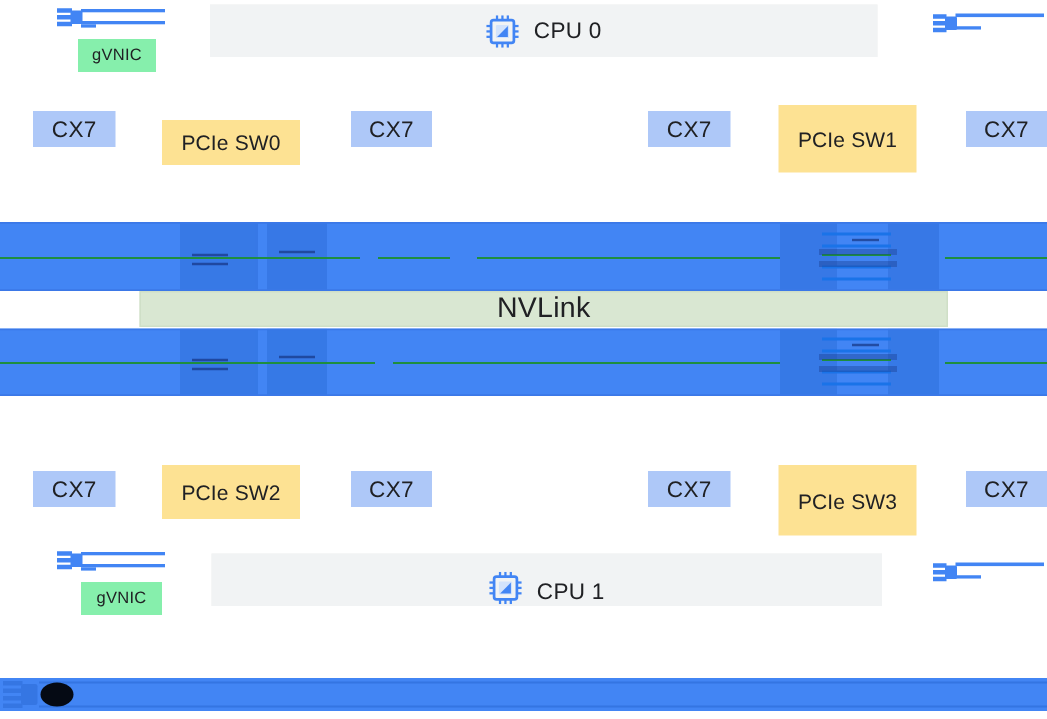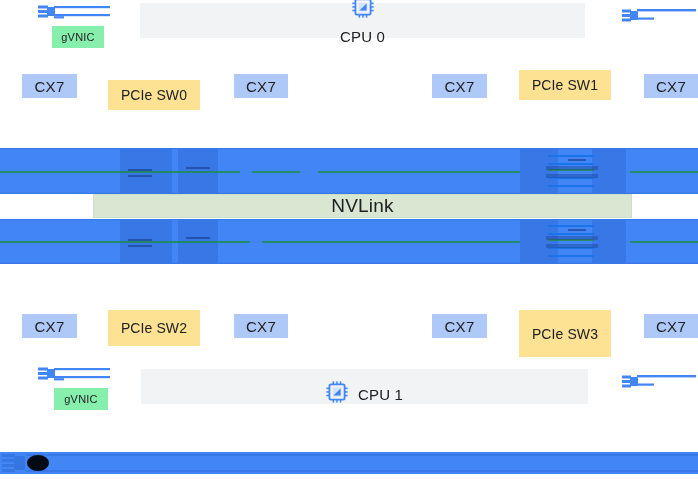--- a/index.html
+++ b/index.html
@@ -98,21 +98,21 @@
       <rect x="16" y="4" width="56" height="2.2" fill="#4285f4"></rect>
       <rect x="16" y="12" width="56" height="2.2" fill="#4285f4"></rect>
       <rect x="16" y="14.2" width="10" height="2.2" fill="#4285f4"></rect>
     </svg>
   </div>
 
   <div class="node gvnic-box" style="left:52px;top:26px;width:52px;height:22px;">
     <span>gVNIC</span>
   </div>
 
-  <div class="node cpu-box" style="left:140px;top:3px;width:445px;height:35px;flex-direction:column;">
+  <div class="node cpu-box" style="left:140px;top:3px;width:445px;height:35px;">
     <span class="chip-icon">
       <svg width="22" height="22" viewBox="0 0 22 22" aria-hidden="true">
         <g fill="#4285f4">
           <rect x="6.6" y="0.3" width="1.5" height="3"></rect>
           <rect x="10.2" y="0.3" width="1.5" height="3"></rect>
           <rect x="13.8" y="0.3" width="1.5" height="3"></rect>
           <rect x="6.6" y="18.7" width="1.5" height="3"></rect>
           <rect x="10.2" y="18.7" width="1.5" height="3"></rect>
           <rect x="13.8" y="18.7" width="1.5" height="3"></rect>
           <rect x="0.3" y="6.6" width="3" height="1.5"></rect>
@@ -150,21 +150,21 @@
   </div>
 
   <div class="node cx7-box" style="left:234px;top:74px;width:54px;height:24px;">
     <span>CX7</span>
   </div>
 
   <div class="node cx7-box" style="left:432px;top:74px;width:55px;height:24px;">
     <span>CX7</span>
   </div>
 
-  <div class="node pcie-box" style="left:519px;top:70px;width:92px;height:30px;justify-content:center;">
+  <div class="node pcie-box" style="left:519px;top:70px;width:92px;height:45px;justify-content:center;">
     <span>PCIe SW1</span>
   </div>
 
   <div class="node cx7-box" style="left:644px;top:74px;width:54px;height:24px;">
     <span>CX7</span>
   </div>
 
   <div class="gpu-band" style="top:148px;height:46px;">
     <svg class="band-art" viewBox="0 0 698 46" preserveAspectRatio="none" aria-hidden="true">
       <rect x="0" y="0" width="698" height="46" fill="#4285f4"></rect>

